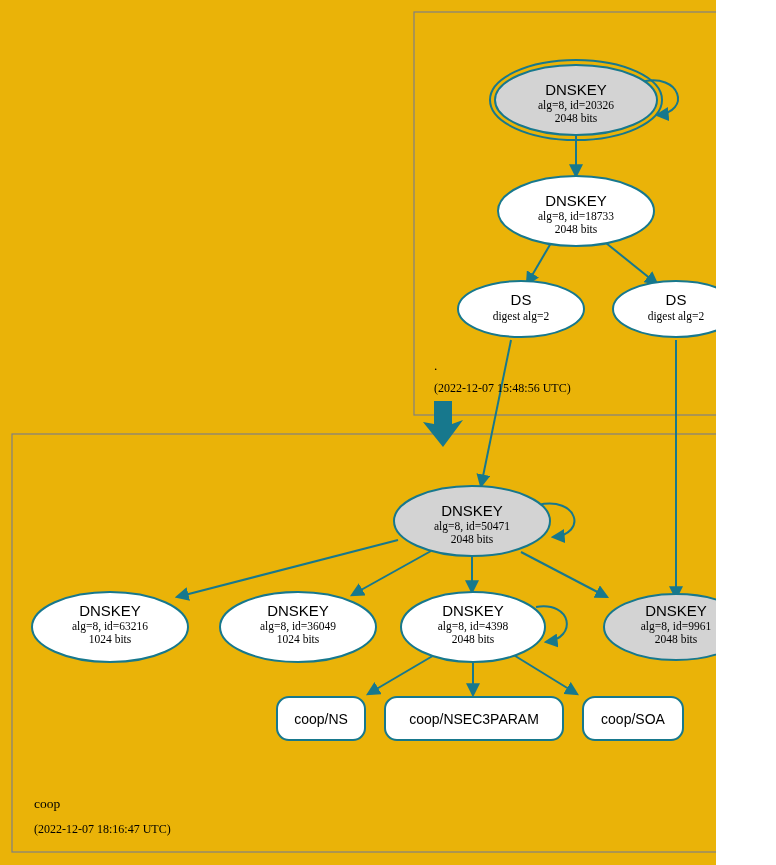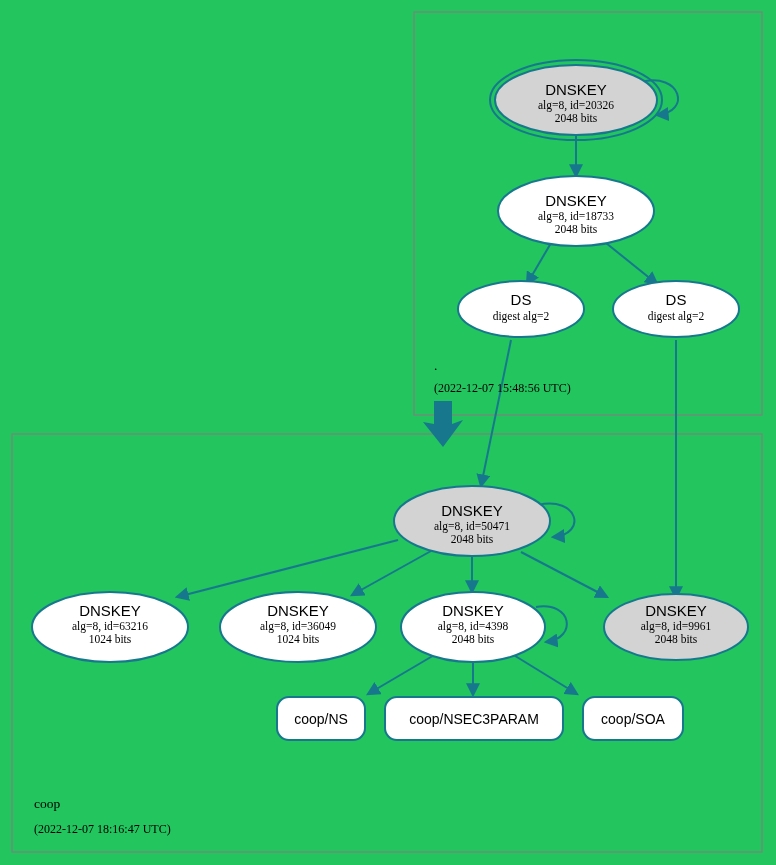--- a/index.html
+++ b/index.html
@@ -2,23 +2,23 @@
 <html><head>
 <meta charset="utf-8">
 <style>
   html, body {
     margin: 0;
     padding: 0;
     background: #ffffff;
   }
   #diagram-root {
     position: relative;
-    width: 776px;
+    width: 716px;
     height: 865px;
-    background: #22c55e;
+    background: #eab308;
     font-family: "Liberation Sans", sans-serif;
     overflow: hidden;
   }
   svg.canvas {
     display: block;
     width: 776px;
     height: 865px;
   }
   .zone-box {
     fill: none;

